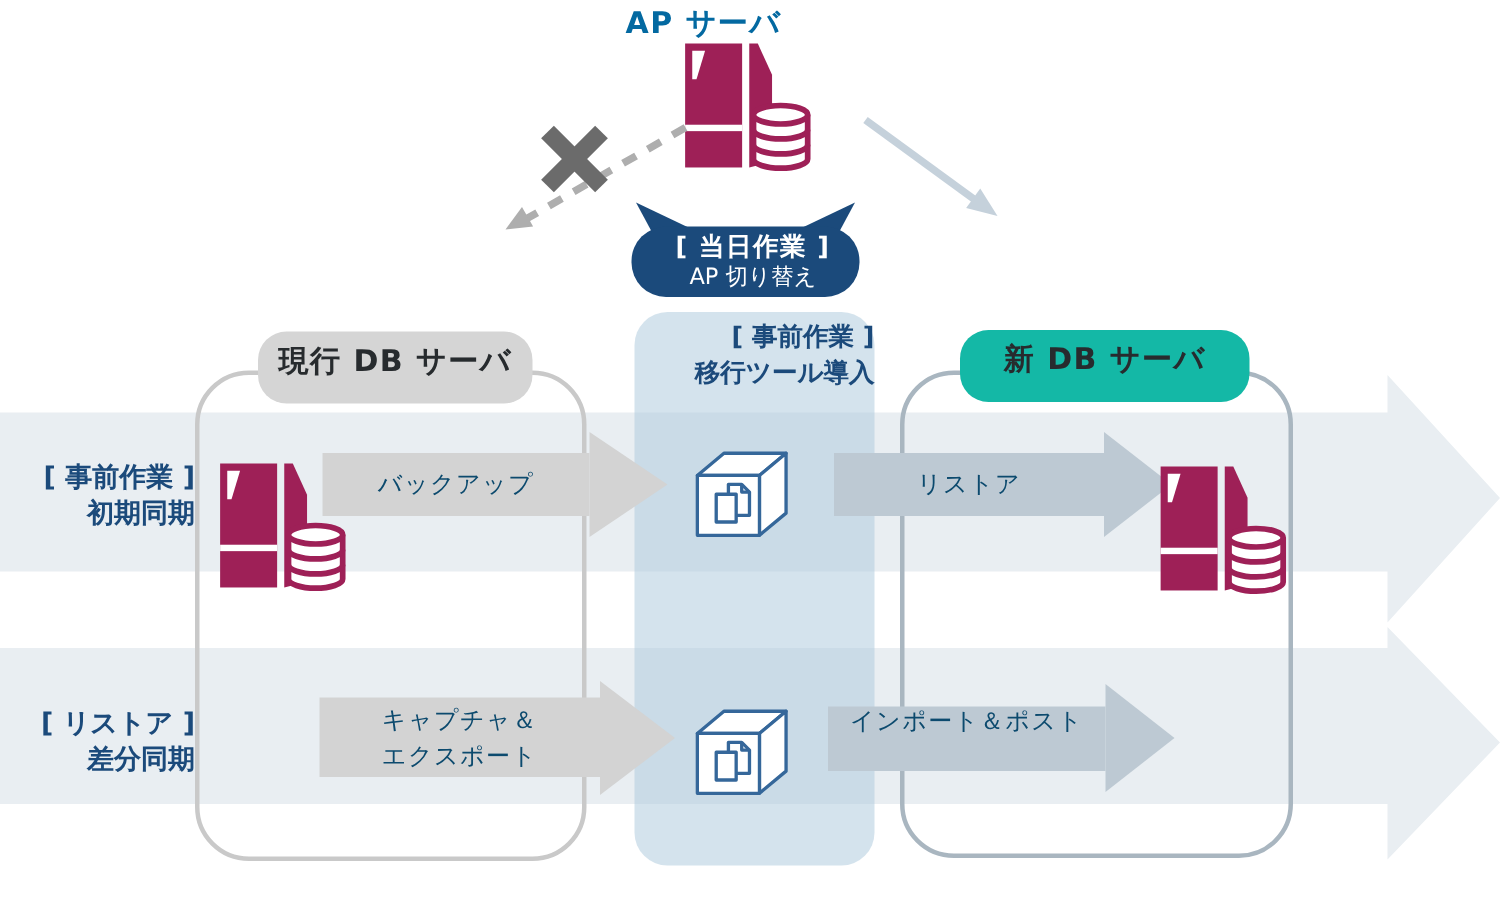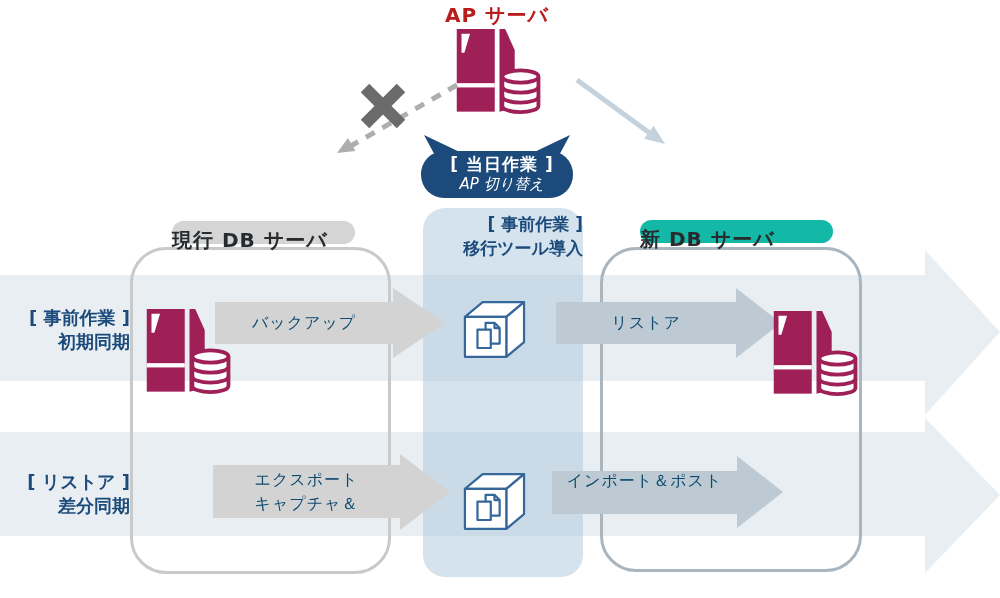--- a/index.html
+++ b/index.html
@@ -14,44 +14,44 @@
   
   .mid-panel{left:423px;top:208px;width:160px;height:369px;border-radius:22px;
              background:rgba(177,204,223,0.55);}
 
   
   .group-box{border-radius:36px;background:transparent;}
   .group-box.current{left:130px;top:247px;width:255px;height:321px;border:3.5px solid #c9c9c9;}
   .group-box.new{left:600px;top:247px;width:256px;height:319px;border:3.5px solid #a9b6c0;}
 
   
-  .pill{height:23px;line-height:38px;text-align:left;font-weight:bold;font-size:20px;
+  .pill{height:48px;line-height:38px;text-align:center;font-weight:bold;font-size:20px;
         color:#272b2e;border-radius:19px;letter-spacing:1px;}
   .pill.current{left:172px;top:221px;width:183px;background:#d5d5d5;}
   .pill.new{left:640px;top:220px;width:193px;background:#14b8a6;}
 
   
   .navy{color:#1b4a7b;font-weight:bold;text-align:right;}
   .panel-line{left:423px;width:160px;font-size:17px;}
   .phase-label{left:0;width:130px;font-size:18px;}
 
   
   .task-arrow{position:absolute;}
   .task-arrow .body{position:absolute;}
   .task-arrow .head{position:absolute;width:0;height:0;}
   .task-arrow .txt{position:absolute;text-align:center;color:#0c4a6e;font-size:16px;letter-spacing:1px;}
   .gray .body{background:#d3d3d3;}
   .bluegray .body{background:#bdc9d3;}
 
   
-  .ap-title{left:417px;top:2px;width:160px;text-align:center;font-weight:bold;
-            font-size:20px;color:#b91c1c;letter-spacing:1px;}
+  .ap-title{left:417px;top:2px;width:160px;text-align:left;font-weight:bold;
+            font-size:20px;color:#0369a1;letter-spacing:1px;}
   .bubble-line{left:426px;width:152px;text-align:center;color:#ffffff;}
   .bubble-line.l1{top:153px;font-weight:bold;font-size:17px;letter-spacing:1px;}
-  .bubble-line.l2{top:175px;font-size:15px;font-style:italic;}
+  .bubble-line.l2{top:175px;font-size:15px;}
 </style>
 </head>
 <body>
 
 <div class="canvas">
 
   <svg width="0" height="0" style="position:absolute" aria-hidden="true">
     <defs>
       <g id="server-icon">
         <rect x="5" y="2" width="40" height="87" fill="#9e2057"></rect>
@@ -106,22 +106,22 @@
   <div class="task-arrow bluegray" style="left:556px;top:288px">
     <div class="body" style="left:0;top:14px;width:180px;height:42px"></div>
     <div class="head" style="left:180px;top:0;border-top:35px solid transparent;border-bottom:35px solid transparent;border-left:45px solid #bdc9d3"></div>
     <div class="txt" style="left:0;top:14px;width:180px;line-height:42px">リストア</div>
   </div>
 
   <div class="task-arrow gray" style="left:213px;top:454px">
     <div class="body" style="left:0;top:11px;width:187px;height:53px"></div>
     <div class="head" style="left:187px;top:0;border-top:38px solid transparent;border-bottom:38px solid transparent;border-left:50px solid #d3d3d3"></div>
     <div class="txt" style="left:0;top:14px;width:187px;line-height:24px">
+      <span style="display:block">キャプチャ＆</span>
       <span style="display:block">エクスポート</span>
-      <span style="display:block">キャプチャ＆</span>
     </div>
   </div>
 
   <div class="task-arrow bluegray" style="left:552px;top:456px">
     <div class="body" style="left:0;top:15px;width:185px;height:43px"></div>
     <div class="head" style="left:185px;top:0;border-top:36px solid transparent;border-bottom:36px solid transparent;border-left:46px solid #bdc9d3"></div>
     <div class="txt" style="left:0;top:3px;width:185px;line-height:43px">インポート＆ポスト</div>
   </div>
 
   <svg class="abs" style="left:456px;top:297px" width="74" height="68" viewBox="0 0 100 92">

